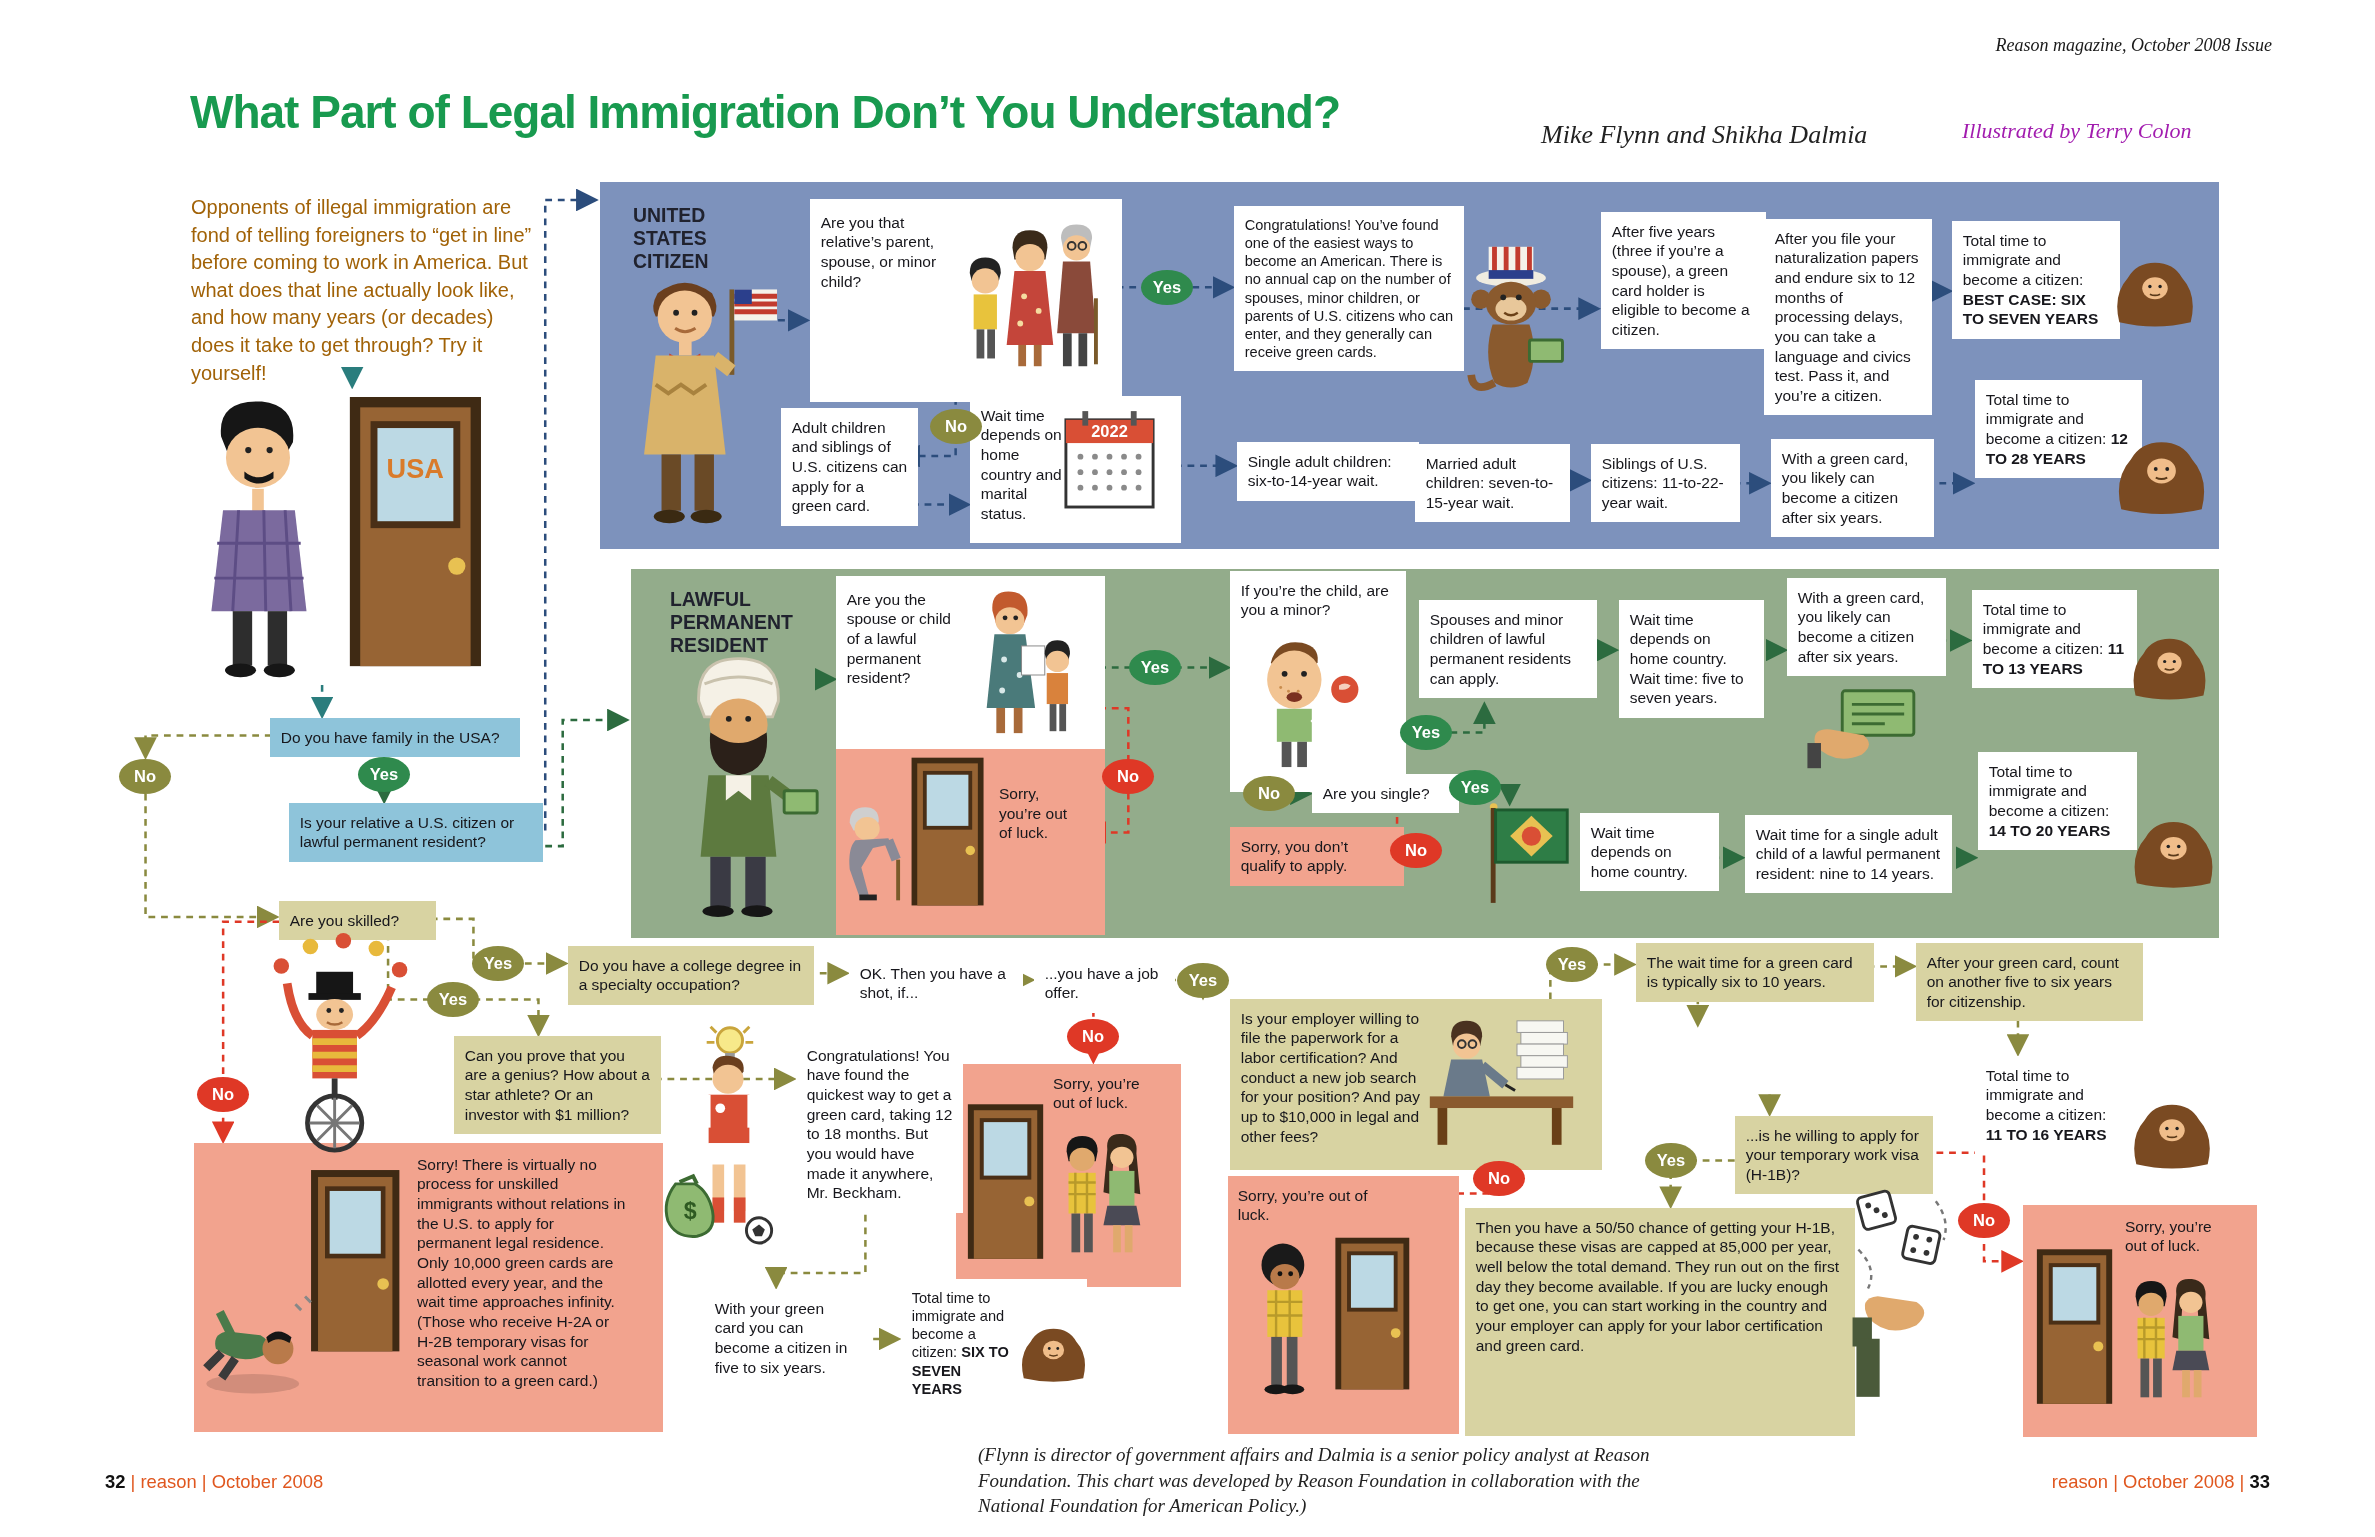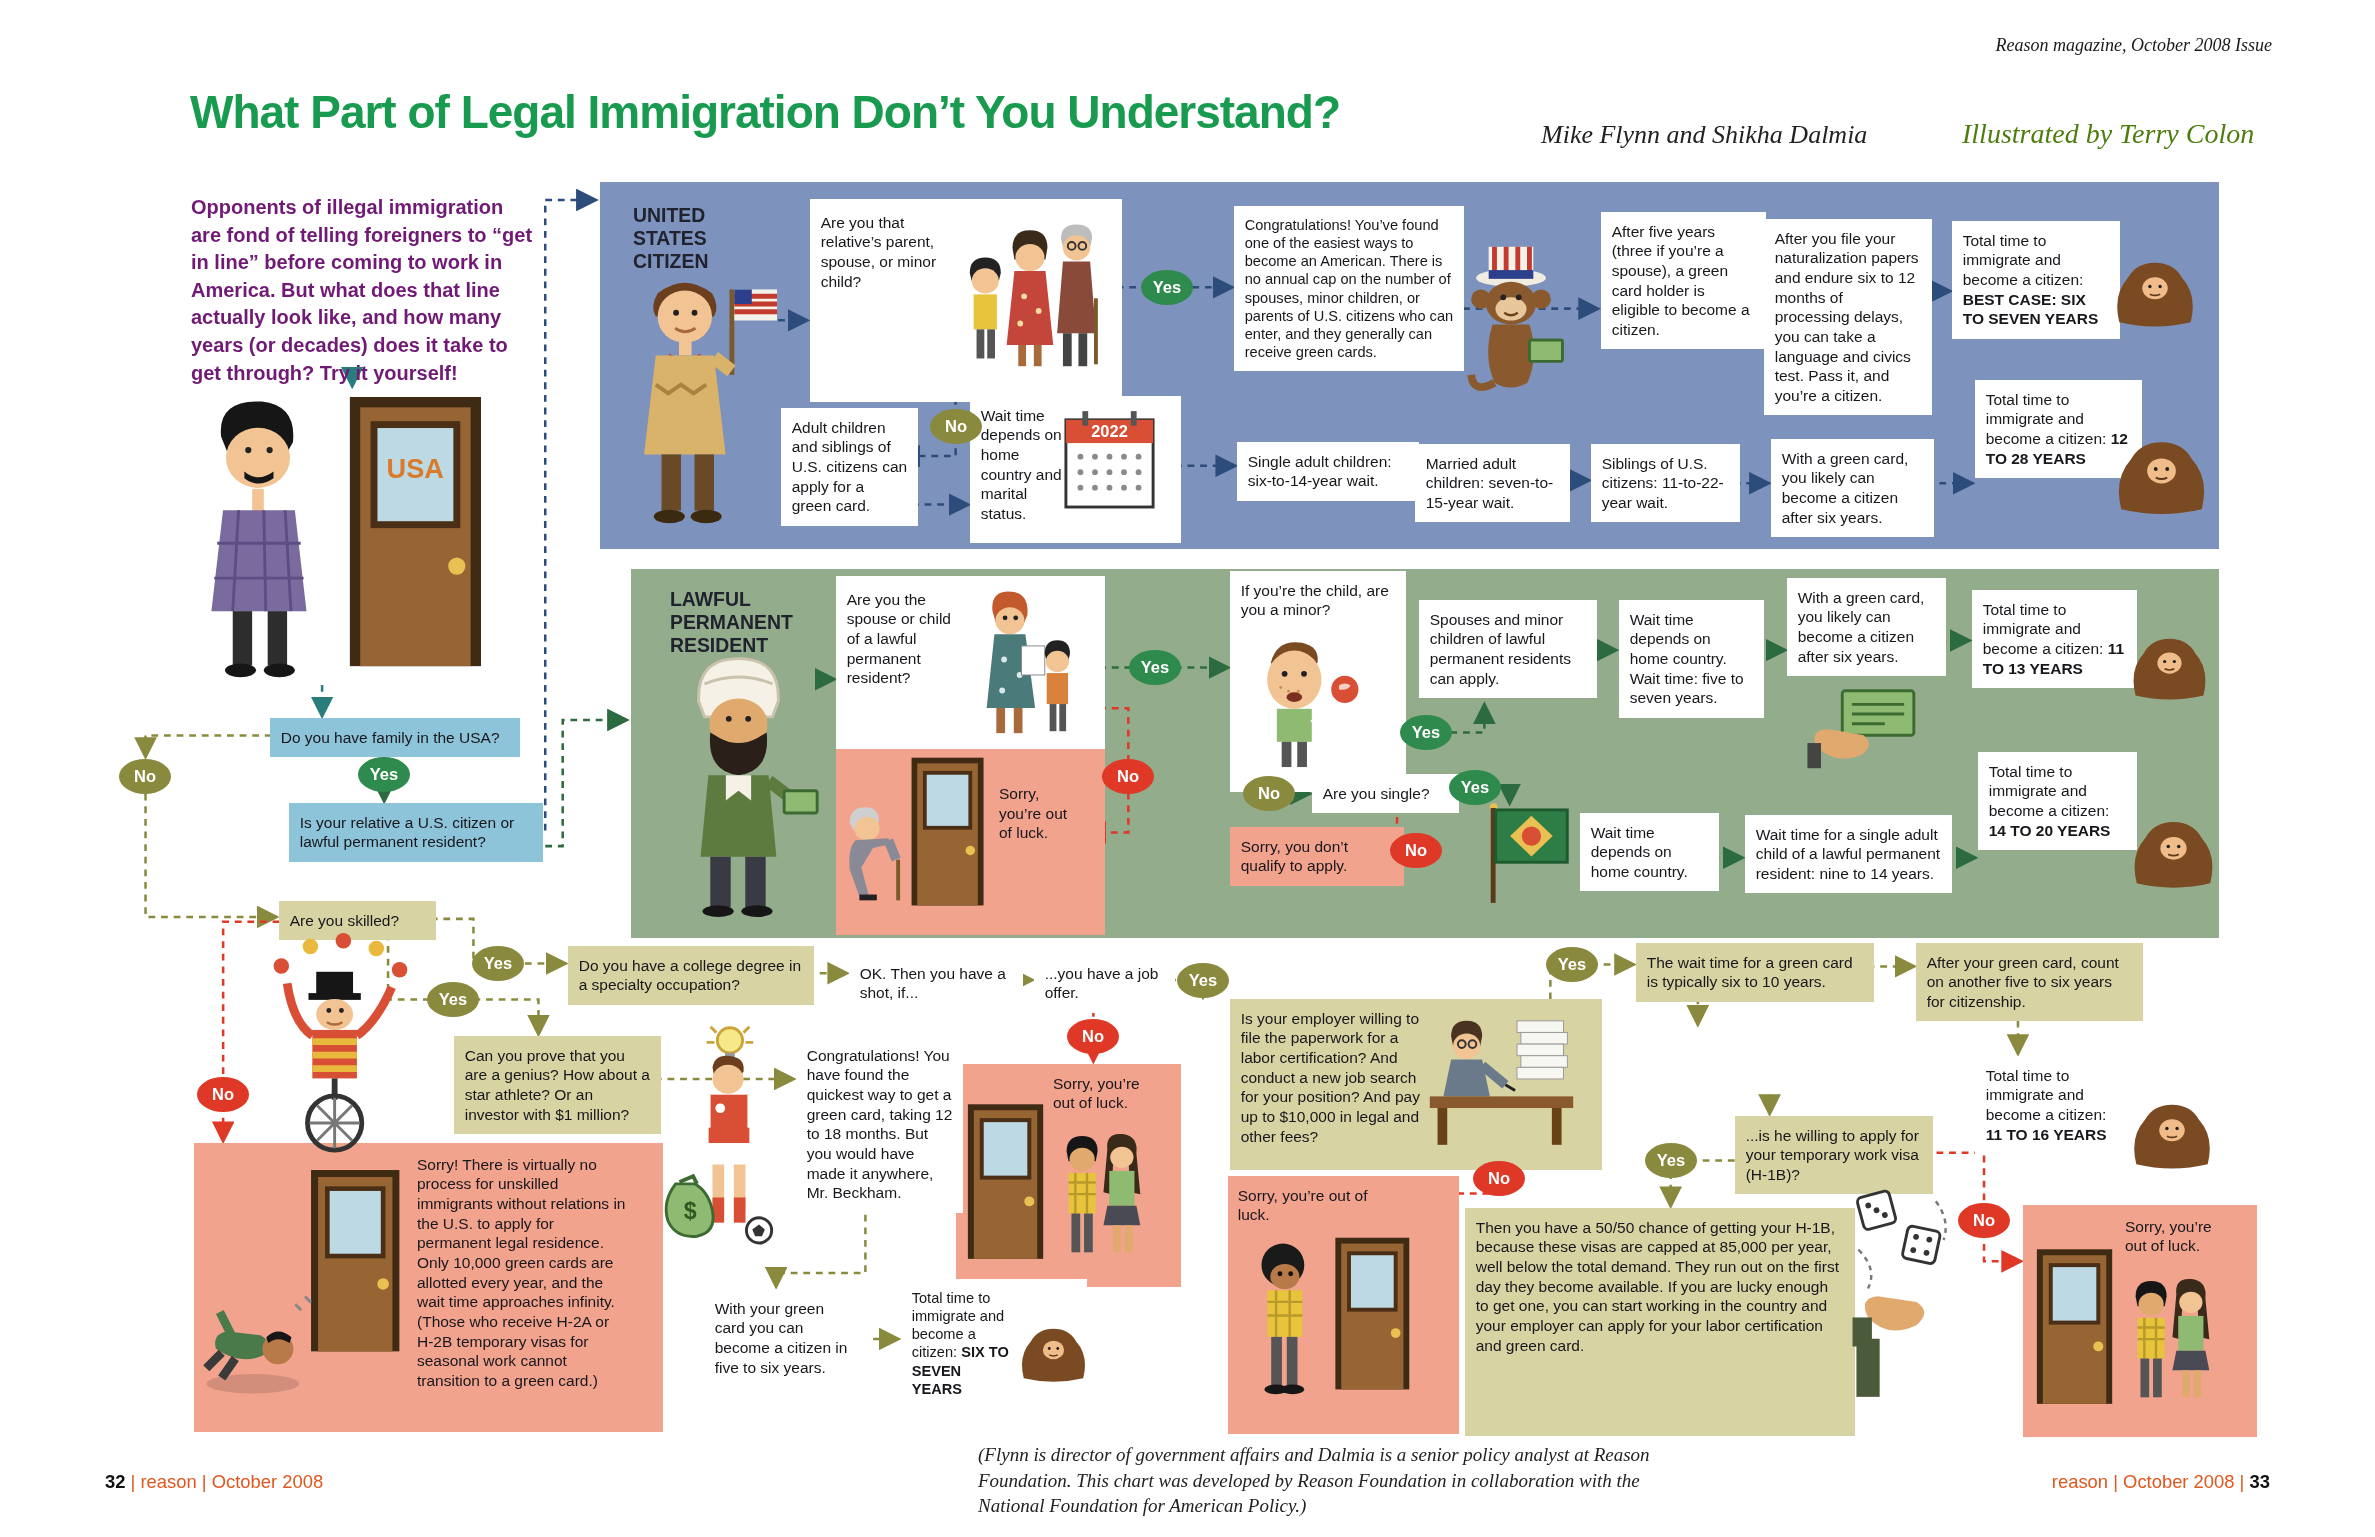--- a/index.html
+++ b/index.html
@@ -1,22 +1,22 @@
 <!DOCTYPE html>
 <html><head>
 <meta charset="utf-8">
 <style>
   html,body{margin:0;padding:0;background:#d9d9d9}
   .page{position:relative;width:2375px;height:1537px;background:#ffffff;font-family:"Liberation Sans",sans-serif;overflow:hidden}
   .serifi{font-family:"Liberation Serif",serif;font-style:italic}
   .hdr-issue{position:absolute;top:35px;right:103px;font-size:18px;color:#1a1a1a}
   .title{position:absolute;left:190px;top:85px;font-weight:bold;font-size:46px;letter-spacing:-1px;color:#189a4f}
   .byline{position:absolute;left:1541px;top:120px;font-size:26px;font-weight:normal;color:#222}
-  .illus{position:absolute;left:1962px;top:118px;font-size:28px;color:#4d7c0f}
-  .intro{position:absolute;left:191px;top:194px;width:342px;font-weight:bold;font-size:20px;line-height:1.38;color:#701a75;z-index:2}
+  .illus{position:absolute;left:1962px;top:118px;font-size:22px;color:#a21caf}
+  .intro{position:absolute;left:191px;top:194px;width:342px;font-weight:normal;font-size:20px;line-height:1.38;color:#a16207;z-index:2}
   .band{position:absolute;z-index:0}
   .wires{position:absolute;left:0;top:0;z-index:1;pointer-events:none}
   .w{fill:none;stroke-width:2.6;stroke-dasharray:7 6}
   .wn{stroke:#2c4d7c}.wg{stroke:#2c6b3f}.wo{stroke:#8a8a3f}.wr{stroke:#df3826}.wt{stroke:#2a7d7d}
   .box{position:absolute;z-index:2;background:#ffffff;padding:9.7px 10.7px;font-size:15.5px;line-height:1.27;color:#17171c}
   .olive{background:#d8d3a2}
   .pink{background:#f2a38e}
   .lblue{background:#8ec4da}
   .small{font-size:14.6px;line-height:1.25}
   .tv{font-weight:bold}

